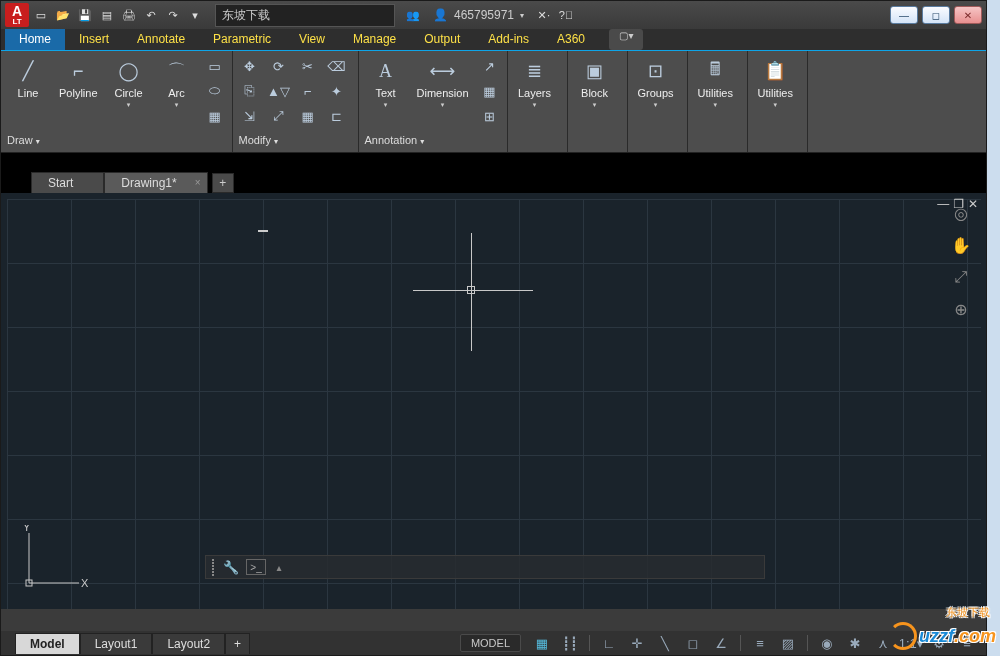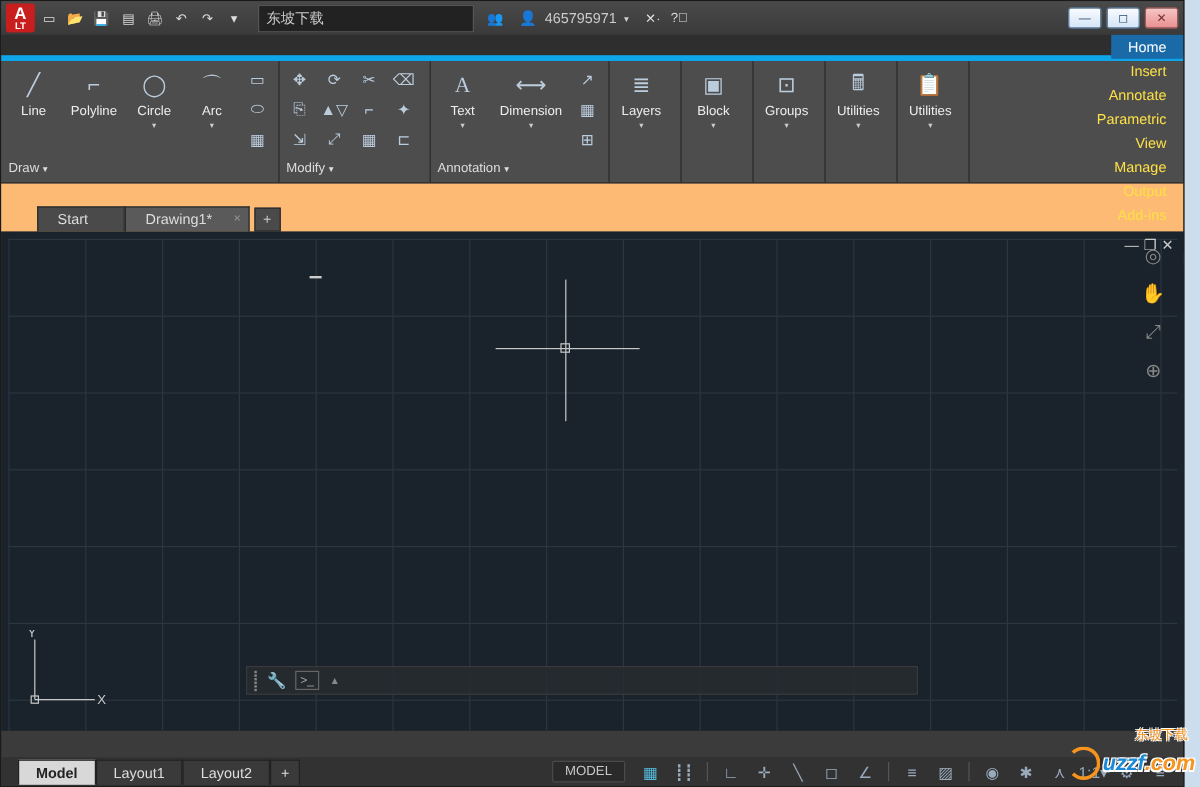--- a/index.html
+++ b/index.html
@@ -11,37 +11,37 @@
 .app-logo .big{font-size:14px;line-height:12px;}
 .qat-btn { width: 20px; height: 20px; display:flex;align-items:center;justify-content:center; color:#ddd; font-size:11px; cursor:pointer; }
 .title-search { margin-left: 8px; background:#222; color:#ccc; font-size:12px; padding:2px 6px; width:180px; border:1px solid #555;}
 .title-spacer{flex:1;}
 .title-user{color:#ccc;font-size:12px;display:flex;align-items:center;gap:6px;padding:0 8px;}
 .title-user .icon{color:#bbb;}
 .win-ctrl { display:flex; gap:4px; margin-left:8px;}
 .win-ctrl .wc{width:28px;height:18px;background:linear-gradient(#fafcff,#d4e4f7);border:1px solid #5a7ca0;border-radius:3px;display:flex;align-items:center;justify-content:center;color:#2a4a6a;font-size:10px;cursor:pointer;}
 .win-ctrl .wc.close{background:linear-gradient(#f6c5c5,#e89090);border-color:#a05a5a;color:#7a2a2a;}
 
-.ribbon-tabs{height:22px;background:#2e2e2e;display:flex;align-items:flex-end;padding-left:4px;gap:0;border-bottom:5px solid #0ea5e9;flex-direction:column;}
+.ribbon-tabs{height:22px;background:#2e2e2e;display:flex;padding-left:4px;gap:0;border-bottom:1px solid #0ea5e9;}
 .rtab{padding:3px 14px;color:#fde047;font-size:12px;cursor:pointer;}
 .rtab.active{background:#1a6aa8;color:#fff;}
 .rtab-extra{margin-left:10px;background:#4a4a4a;border-radius:3px;padding:1px 10px;color:#ccc;font-size:10px;}
 
 .ribbon{height:102px;background:#4d4d4d;display:flex;border-bottom:1px solid #222;}
 .panel{border-right:1px solid #2a2a2a;display:flex;flex-direction:column;padding:4px 6px;min-width:60px;}
 .panel-body{flex:1;display:flex;align-items:flex-start;gap:6px;}
 .panel-title{font-size:11px;color:#ddd;text-align:left;padding:2px 0;cursor:pointer;}
 .panel-title .arr{font-size:8px;margin-left:3px;}
 .bigbtn{display:flex;flex-direction:column;align-items:center;gap:2px;color:#eee;font-size:11px;cursor:pointer;padding:2px 4px;min-width:42px;}
 .bigbtn .ic{width:28px;height:28px;display:flex;align-items:center;justify-content:center;color:#bcd;font-size:18px;}
 .bigbtn .arr{font-size:7px;color:#ccc;}
 .smallgrid{display:grid;grid-template-columns:repeat(3,22px);grid-auto-rows:22px;gap:3px;}
 .smallgrid .sb{width:22px;height:22px;display:flex;align-items:center;justify-content:center;color:#bcd;font-size:13px;cursor:pointer;border:1px solid transparent;}
 
-.doc-tabs{height:40px;background:#fdba74;display:flex;align-items:flex-end;padding:0 30px;gap:0;}
+.doc-tabs{height:40px;background:#000000;display:flex;align-items:flex-end;padding:0 30px;gap:0;}
 .doc-tab{background:#4a4a4a;color:#ddd;font-size:12px;padding:3px 30px 3px 16px;border:1px solid #2a2a2a;border-bottom:none;cursor:pointer;position:relative;}
 .doc-tab.active{background:#5a5a5a;}
 .doc-tab .x{position:absolute;right:6px;top:4px;font-size:10px;color:#999;}
 .doc-add{width:22px;height:20px;background:#4a4a4a;border:1px solid #2a2a2a;color:#ccc;display:flex;align-items:center;justify-content:center;margin-left:4px;cursor:pointer;font-size:12px;}
 
 .canvas-wrap{position:relative;height:416px;background:#1a232b;}
 .canvas{position:absolute;inset:6px;background:#1a232b;}
 .grid-line{position:absolute;background:#2b3640;}
 .crosshair-h{position:absolute;height:1px;background:#c8c8c8;}
 .crosshair-v{position:absolute;width:1px;background:#c8c8c8;}

